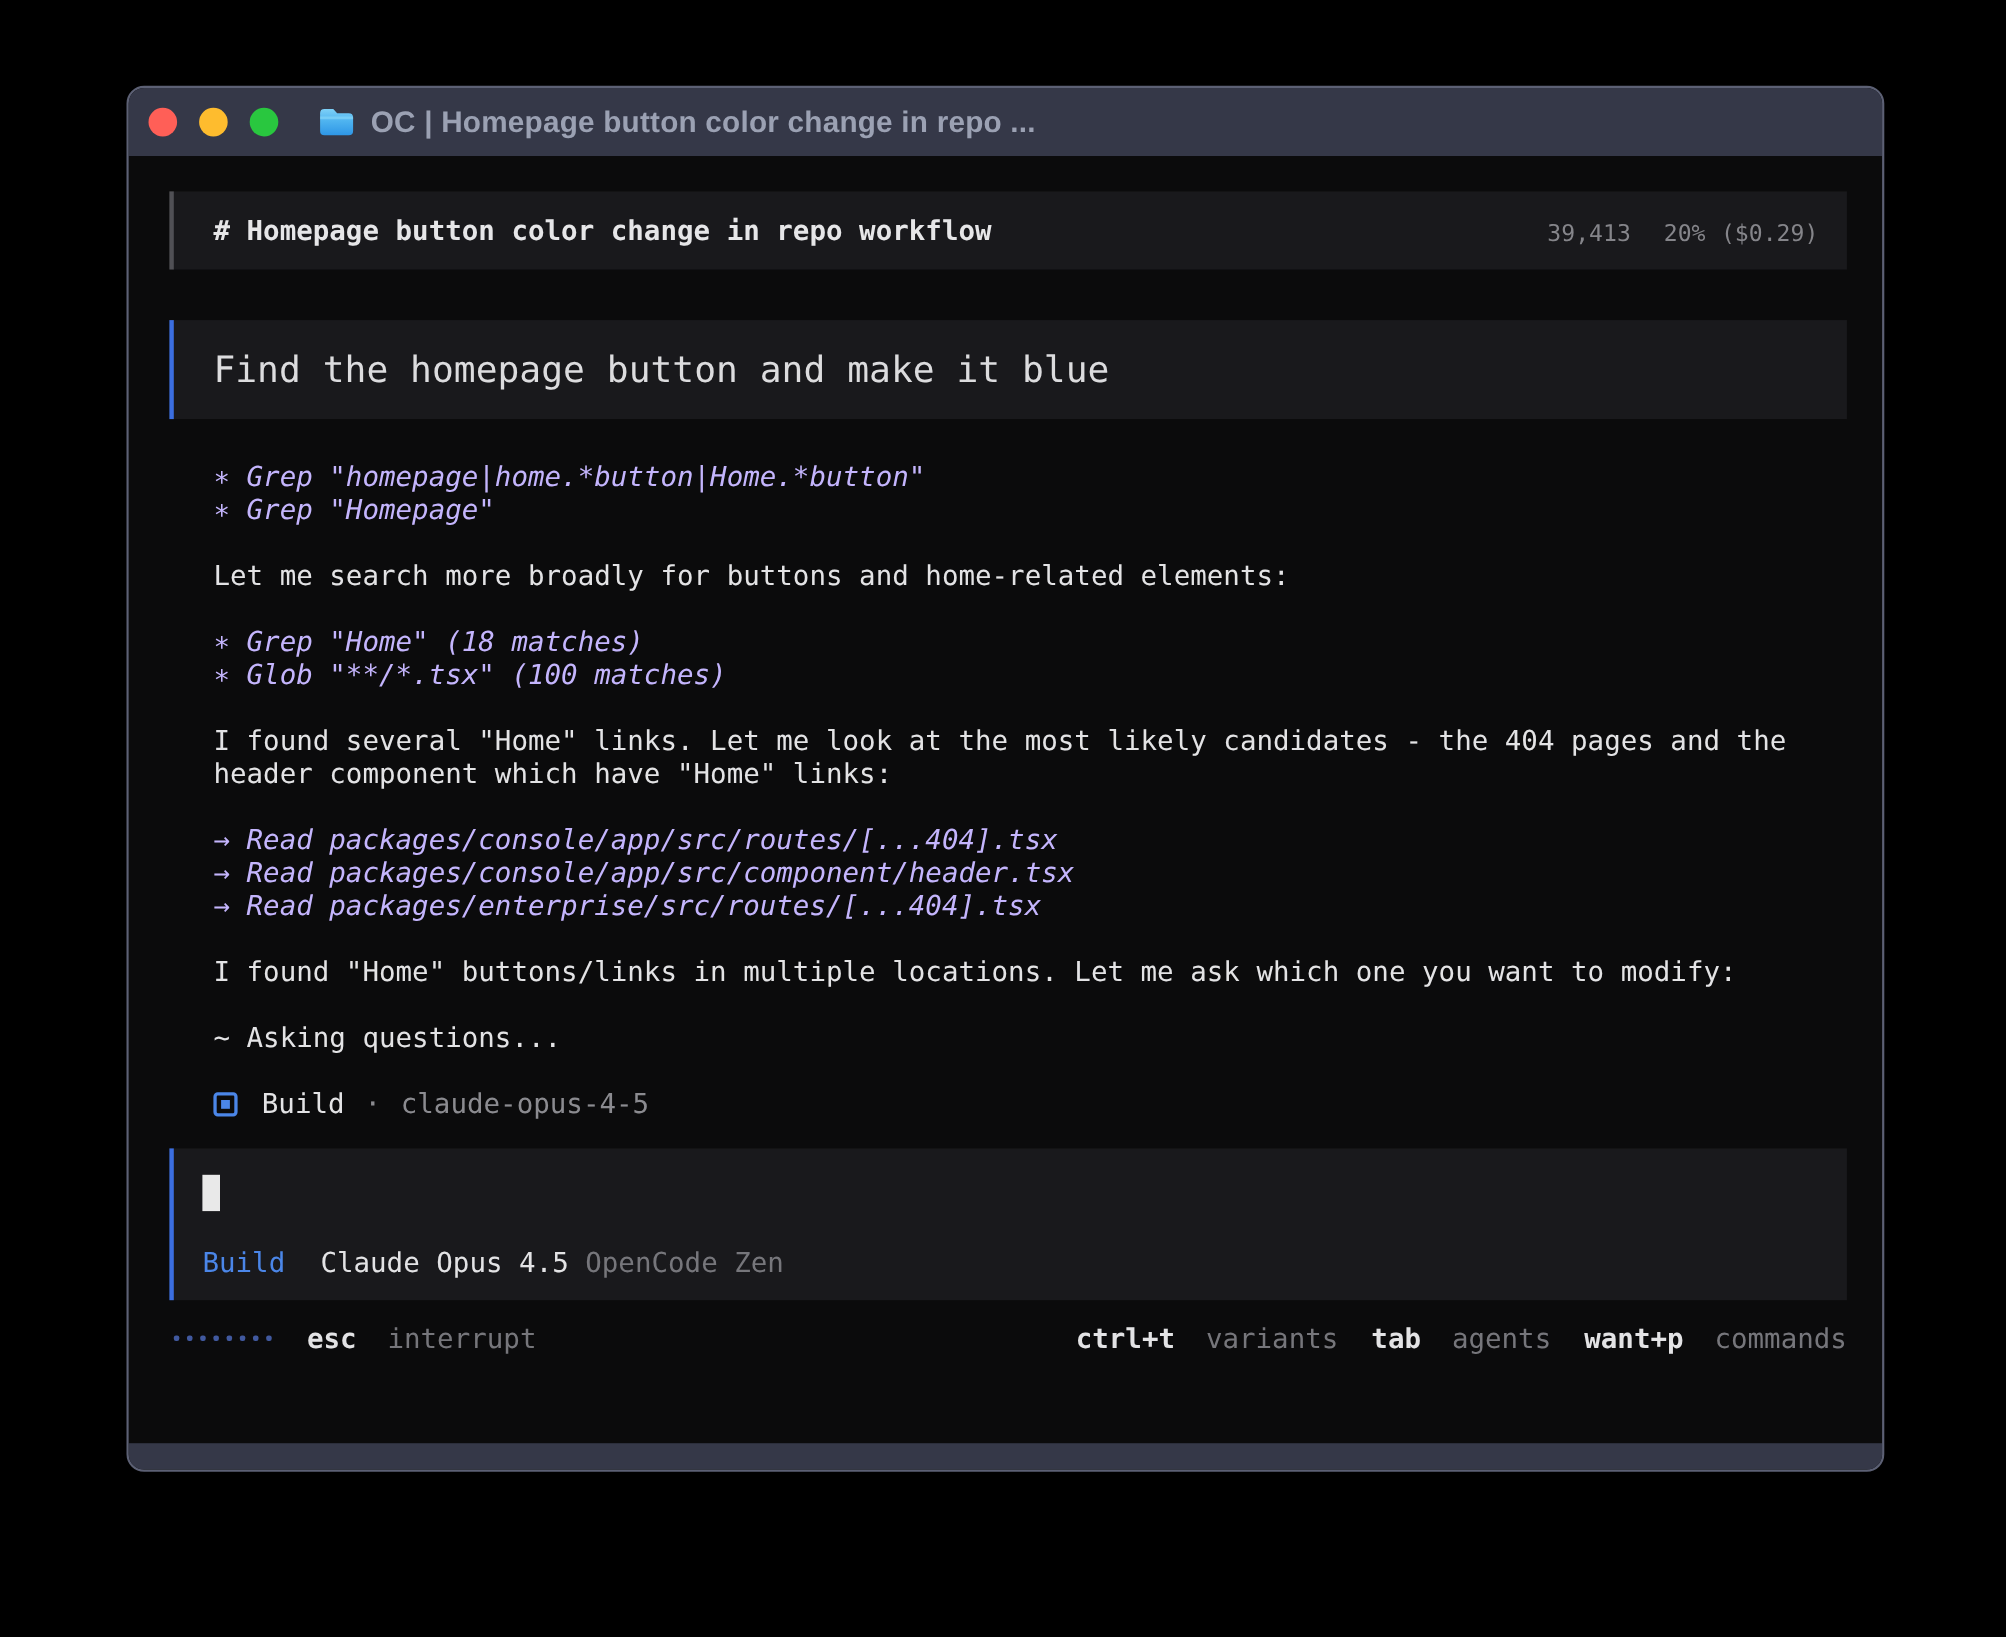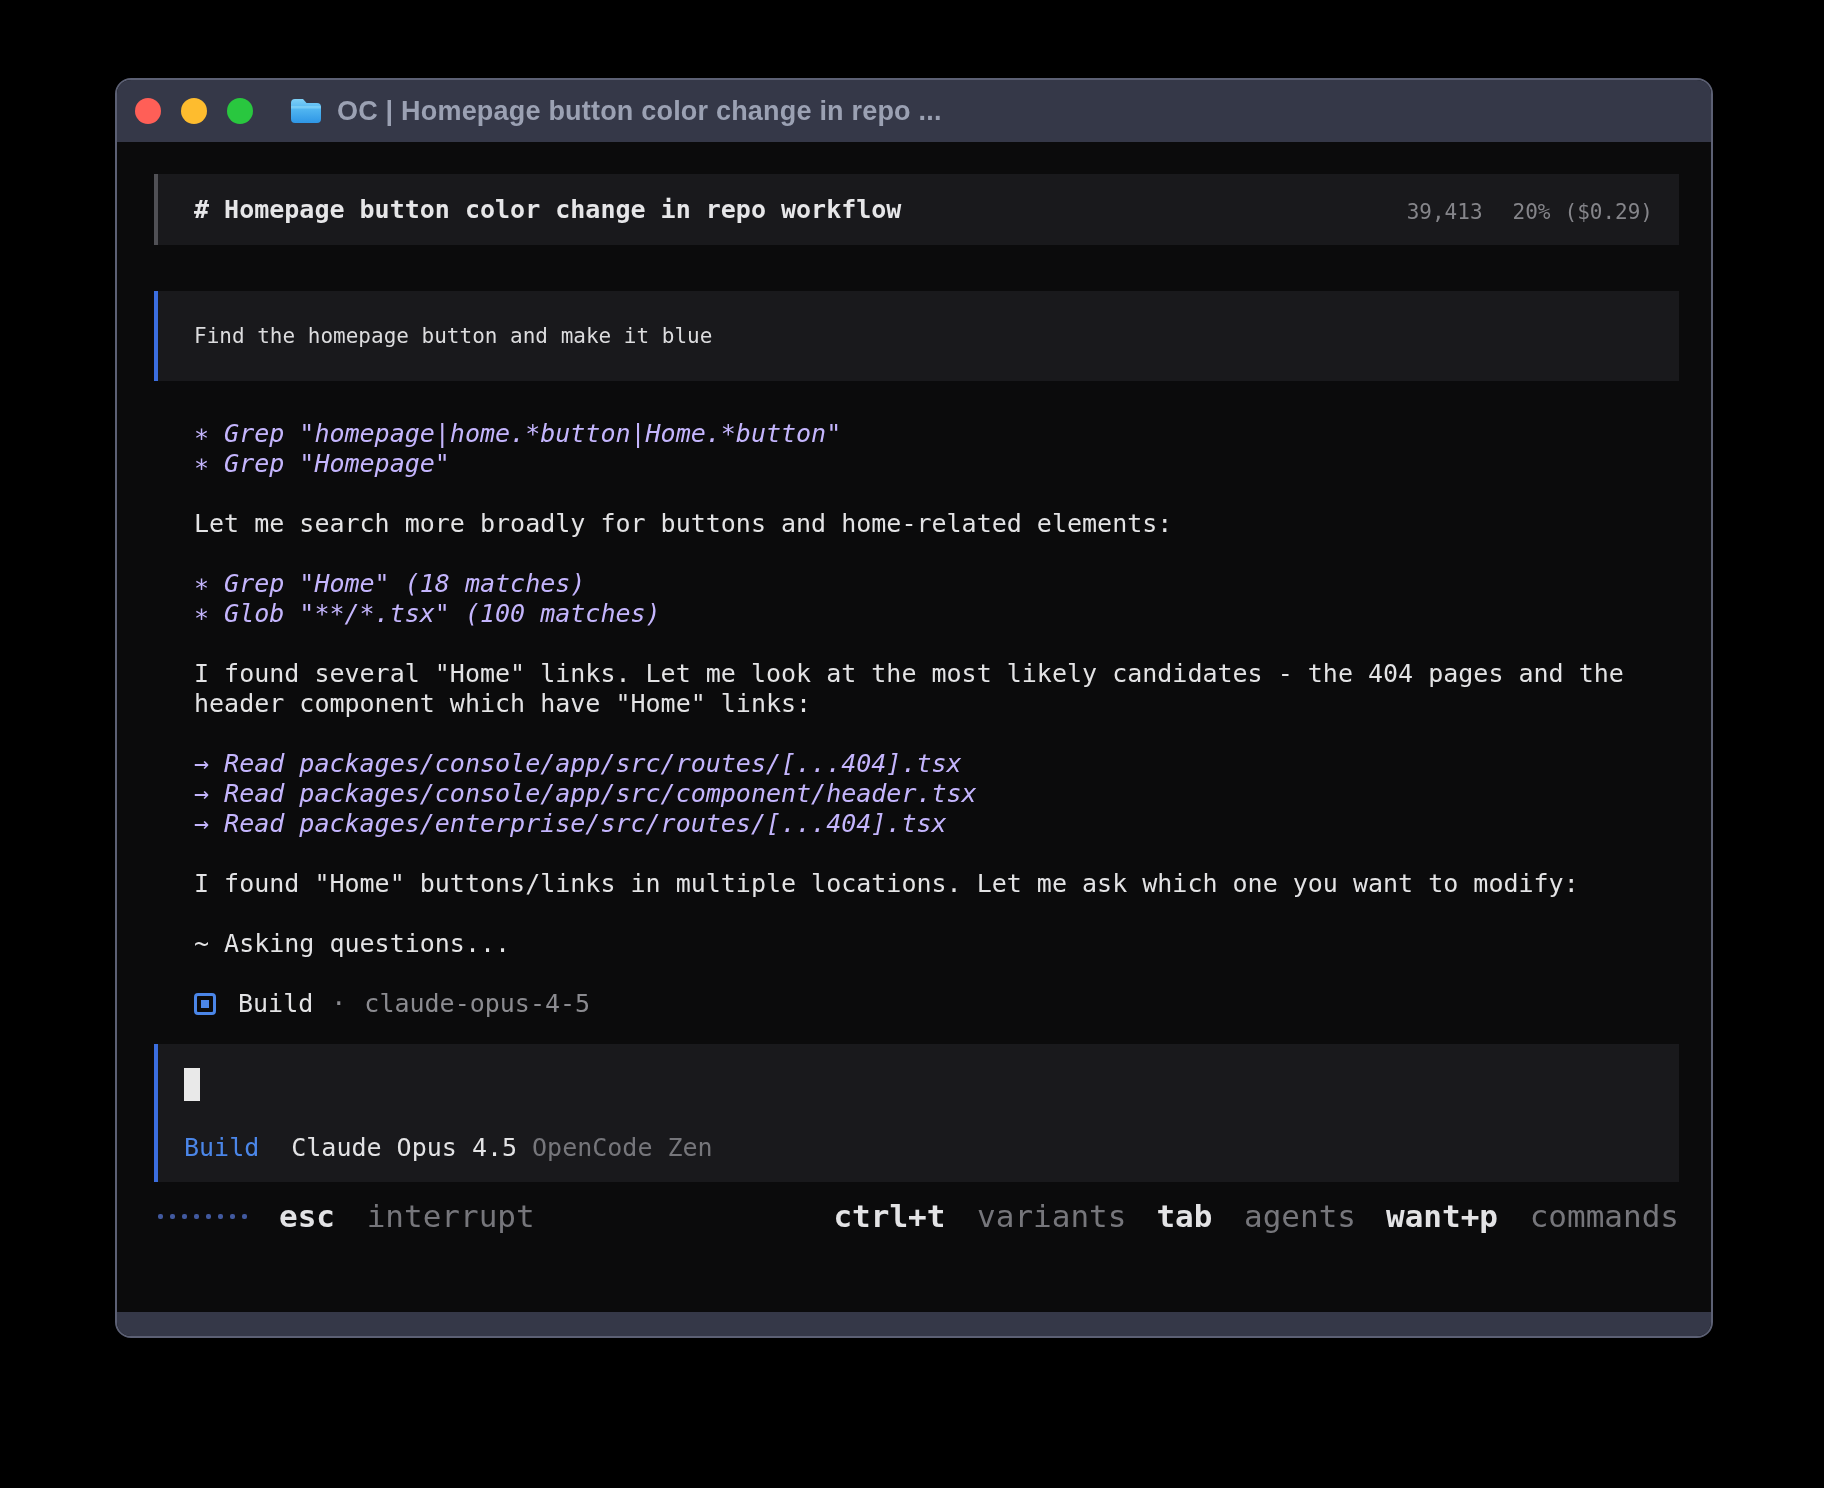--- a/index.html
+++ b/index.html
@@ -39,21 +39,21 @@
     display: flex; justify-content: space-between; align-items: flex-end;
     margin-bottom: 46px;
   }
   .header-title { font-size: 25px; font-weight: bold; color: #e6e6e8; white-space: pre; }
   .header-stats { font-size: 21px; color: #85858a; white-space: pre; display: flex; align-items: center; }
   .header-stats .tokens { margin-right: 30px; }
   .header-stats .cost { margin-left: 14px; }
 
   .user-panel {
     border-left: 4px solid #3b6ee0; padding: 30px 26px 30px 36px;
-    font-size: 21px; line-height: 30px; color: #dcdcde; margin-bottom: 38px;
+    font-size: 33px; line-height: 30px; color: #dcdcde; margin-bottom: 38px;
     white-space: pre-wrap;
   }
 
   .conversation { padding-left: 40px; font-size: 25px; line-height: 30px; }
   .block { white-space: pre-wrap; margin-bottom: 30px; }
   .block.text { color: #e3e3e5; }
   .block.tool { color: #c4b5fd; font-style: italic; }
 
   .agent-row { display: flex; align-items: center; height: 30px; margin-bottom: 25px; }
   .agent-icon {
@@ -73,21 +73,21 @@
   }
   .cursor { width: 16px; height: 33px; background: #e9e9e9; display: block; }
   .input-meta { display: flex; align-items: baseline; font-size: 25px; }
   .input-mode { color: #4b86e8; margin-right: 32px; }
   .input-model { color: #e3e3e5; }
   .input-provider { color: #76767b; margin-left: 15px; }
 
   
   .statusbar {
     margin-top: 13px; height: 42px; display: flex; align-items: center;
-    justify-content: space-between; font-size: 31px;
+    justify-content: space-between; font-size: 25px;
   }
   .status-left { display: flex; align-items: center; }
   .spinner { display: flex; align-items: center; gap: 7px; margin-right: 32px; padding-left: 4px; }
   .spinner span { width: 5px; height: 5px; border-radius: 2px; background: #41599f; display: block; }
   .hint { white-space: nowrap; }
   .hint .key { color: #e3e3e5; font-weight: bold; }
   .hint .label { color: #76767b; margin-left: 13px; }
   .status-right { display: flex; align-items: center; gap: 30px; }
 
   

